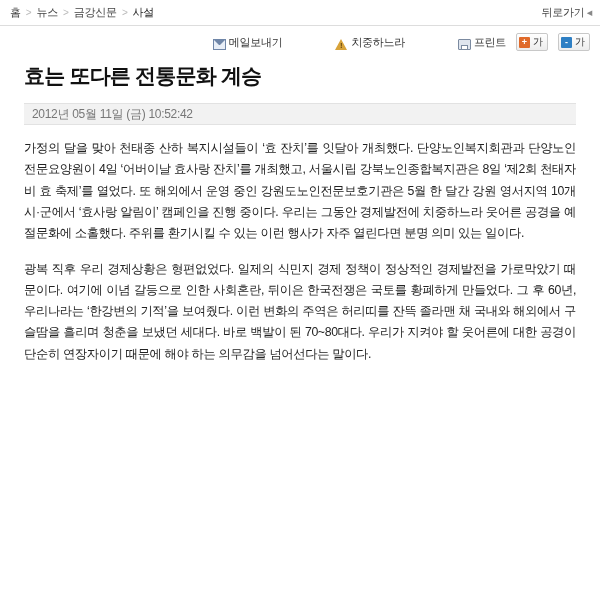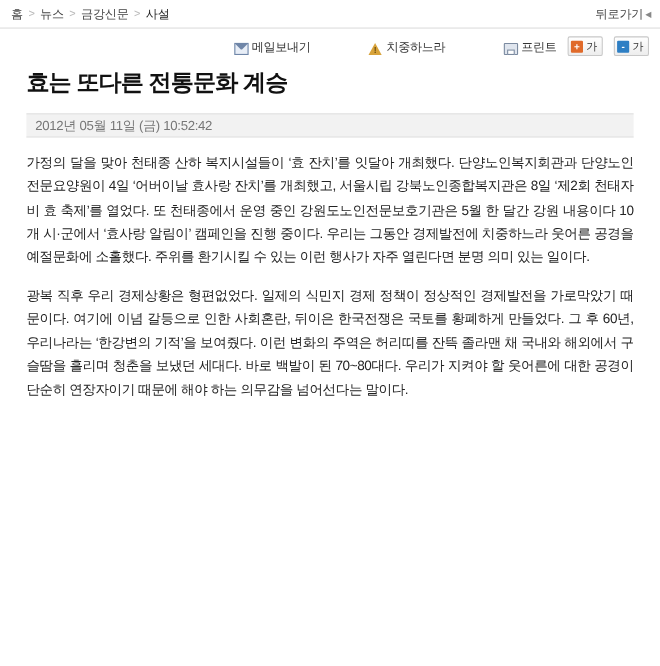--- a/index.html
+++ b/index.html
@@ -263,18 +263,18 @@
   </div>
 
   <div class="article">
     <h1 class="headline">효는 또다른 전통문화 계승</h1>
 
     <div class="metabar">
       <span>2012년 05월 11일 (금) 10:52:42</span>
     </div>
 
     <div class="body">
-      <p>가정의 달을 맞아 천태종 산하 복지시설들이 ‘효 잔치’를 잇달아 개최했다. 단양노인복지회관과 단양노인전문요양원이 4일 ‘어버이날 효사랑 잔치’를 개최했고, 서울시립 강북노인종합복지관은 8일 ‘제2회 천태자비 효 축제’를 열었다. 또 천태종에서 운영 중인 강원도노인전문보호기관은 5월 한 달간 강원 내용이다 10개 시·군에서 ‘효사랑 알림이’ 캠페인을 진행 중이다. 우리는 그동안 경제발전에 치중하느라 웃어른 공경을 예절문화에 소홀했다. 주위를 환기시킬 수 있는 이런 행사가 자주 열린다면 분명 의미 있는 일이다.</p>
+      <p>가정의 달을 맞아 천태종 산하 복지시설들이 ‘효 잔치’를 잇달아 개최했다. 단양노인복지회관과 단양노인전문요양원이 4일 ‘어버이날 효사랑 잔치’를 개최했고, 서울시립 강북노인종합복지관은 8일 ‘제2회 천태자비 효 축제’를 열었다. 또 해외에서 운영 중인 강원도노인전문보호기관은 5월 한 달간 강원 영서지역 10개 시·군에서 ‘효사랑 알림이’ 캠페인을 진행 중이다. 우리는 그동안 경제발전에 치중하느라 웃어른 공경을 예절문화에 소홀했다. 주위를 환기시킬 수 있는 이런 행사가 자주 열린다면 분명 의미 있는 일이다.</p>
       <p>광복 직후 우리 경제상황은 형편없었다. 일제의 식민지 경제 정책이 정상적인 경제발전을 가로막았기 때문이다. 여기에 이념 갈등으로 인한 사회혼란, 뒤이은 한국전쟁은 국토를 황폐하게 만들었다. 그 후 60년, 우리나라는 ‘한강변의 기적’을 보여줬다. 이런 변화의 주역은 허리띠를 잔뜩 졸라맨 채 국내와 해외에서 구슬땀을 흘리며 청춘을 보냈던 세대다. 바로 백발이 된 70~80대다. 우리가 지켜야 할 웃어른에 대한 공경이 단순히 연장자이기 때문에 해야 하는 의무감을 넘어선다는 말이다.</p>
     </div>
   </div>
 
 </div>
 
 </body></html>

